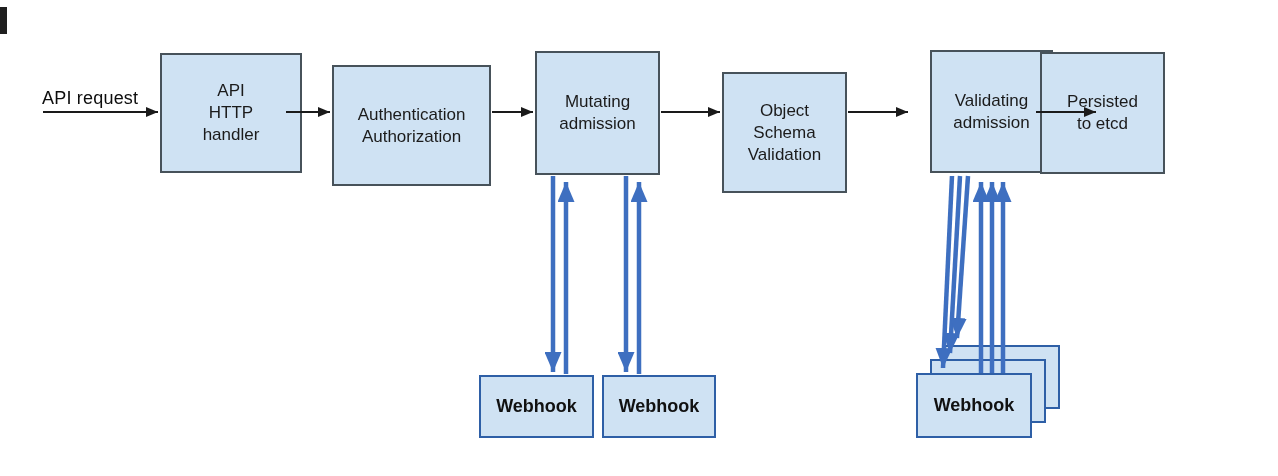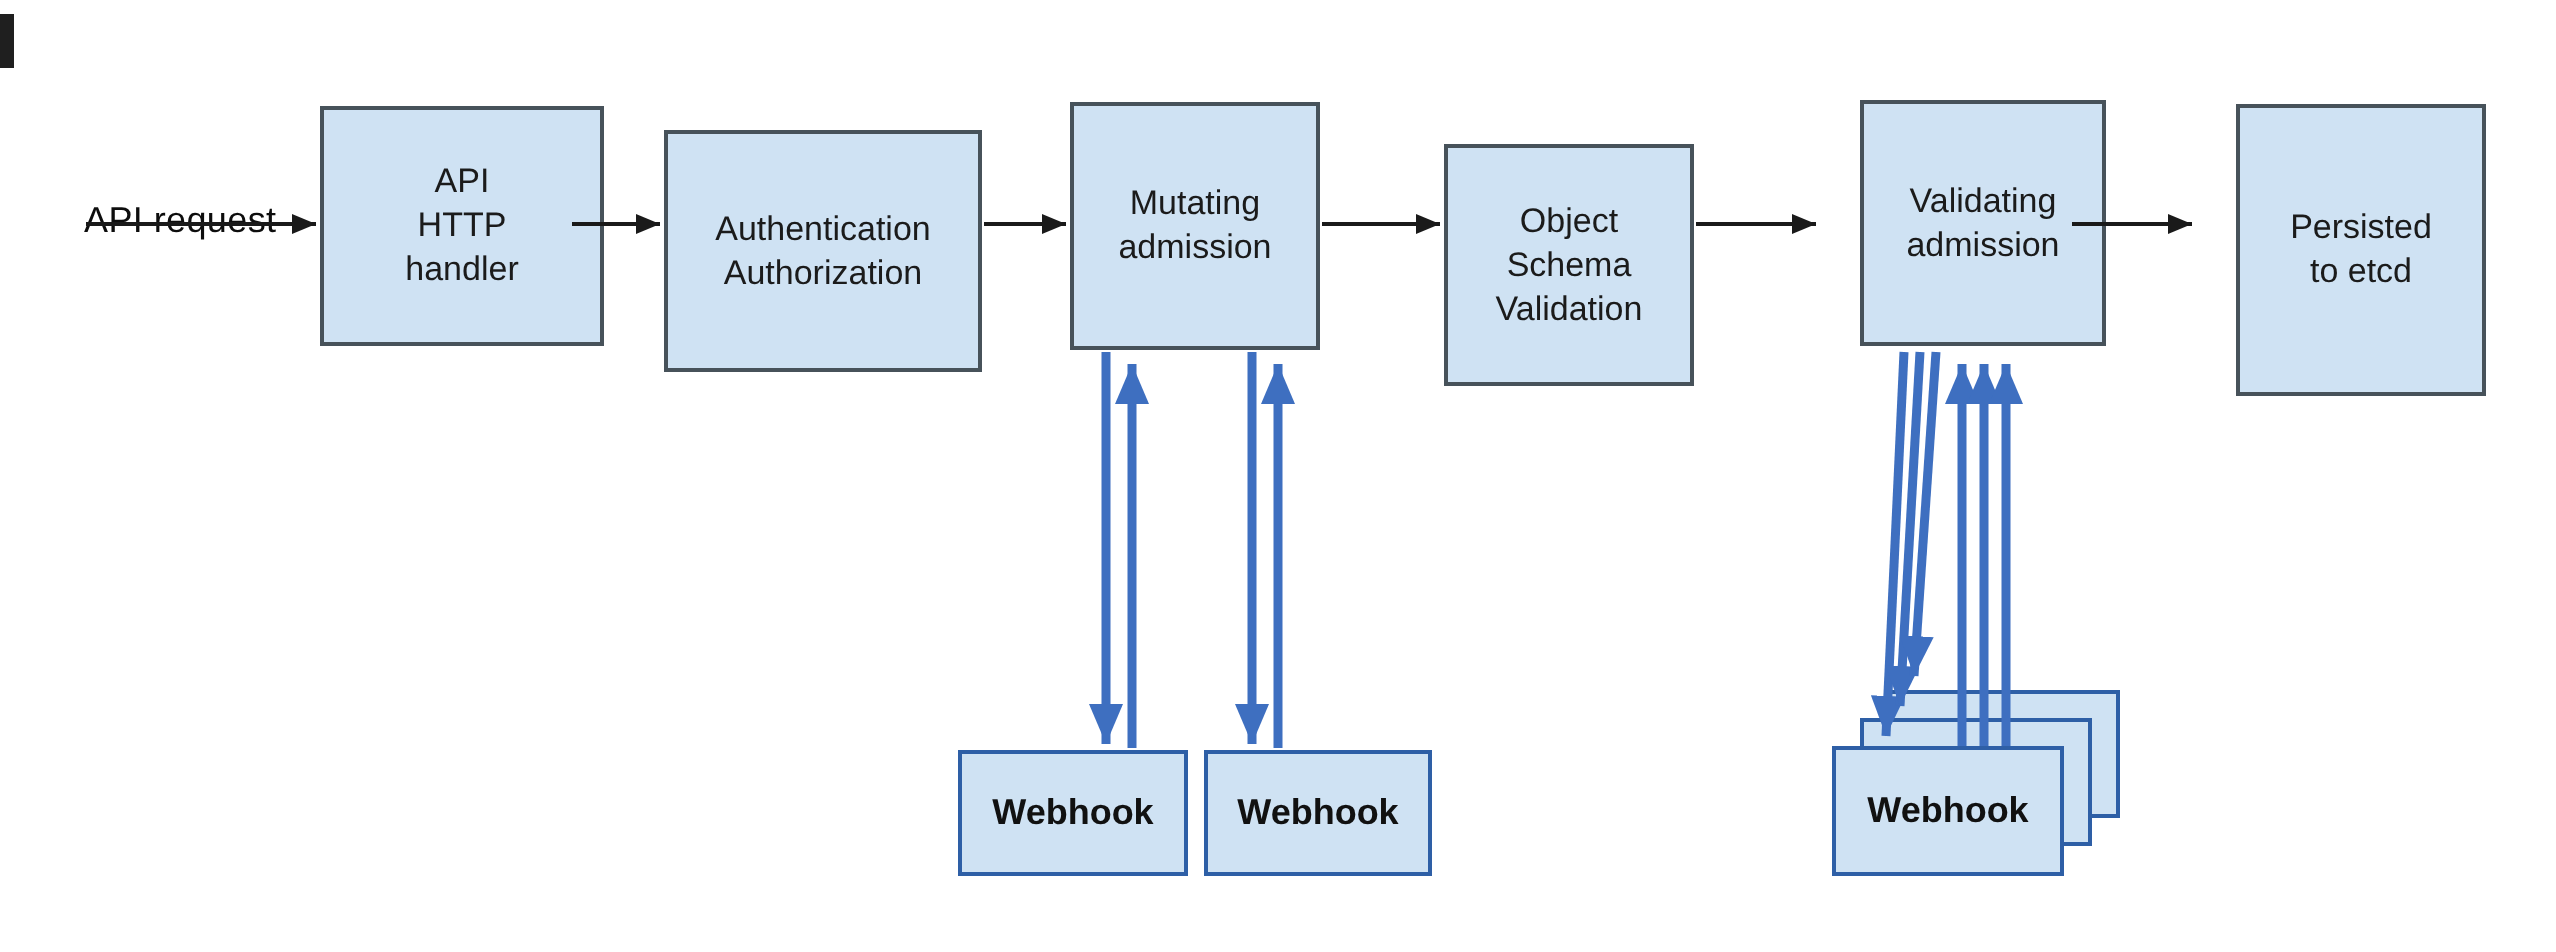--- a/index.html
+++ b/index.html
@@ -42,21 +42,21 @@
     font-weight: 600;
     color: #111111;
     white-space: pre-line;
   }
   #wh-stack-back   { z-index: 1; }
   #wh-stack-middle { z-index: 2; }
   #wh-stack-front  { z-index: 3; }
   .input-label {
     position: absolute;
     left: 42px;
-    top: 100px;
+    top: 88px;
     font-size: 18px;
     color: #0d0d0d;
     z-index: 2;
     letter-spacing: 0.2px;
     text-align: right;
   }
   .edge-artifact {
     position: absolute;
     left: 0; top: 7px;
     width: 7px; height: 27px;
@@ -100,21 +100,21 @@
     <span class="lbl">Object
 Schema
 Validation</span>
   </div>
 
   <div class="flow-box" style="left:910px; top:50px; width:123px; height:123px;margin-left:20px;">
     <span class="lbl">Validating
 admission</span>
   </div>
 
-  <div class="flow-box" style="left:1118px; top:52px; width:125px; height:146px;">
+  <div class="flow-box" style="left:1040px; top:52px; width:125px; height:122px;">
     <span class="lbl">Persisted
 to etcd</span>
   </div>
 
   <div class="webhook-box" style="left:479px; top:375px; width:115px; height:63px; z-index:1;">
     <span class="lbl">Webhook</span>
   </div>
 
   <div class="webhook-box" style="left:602px; top:375px; width:114px; height:63px; z-index:1;">
     <span class="lbl">Webhook</span>

